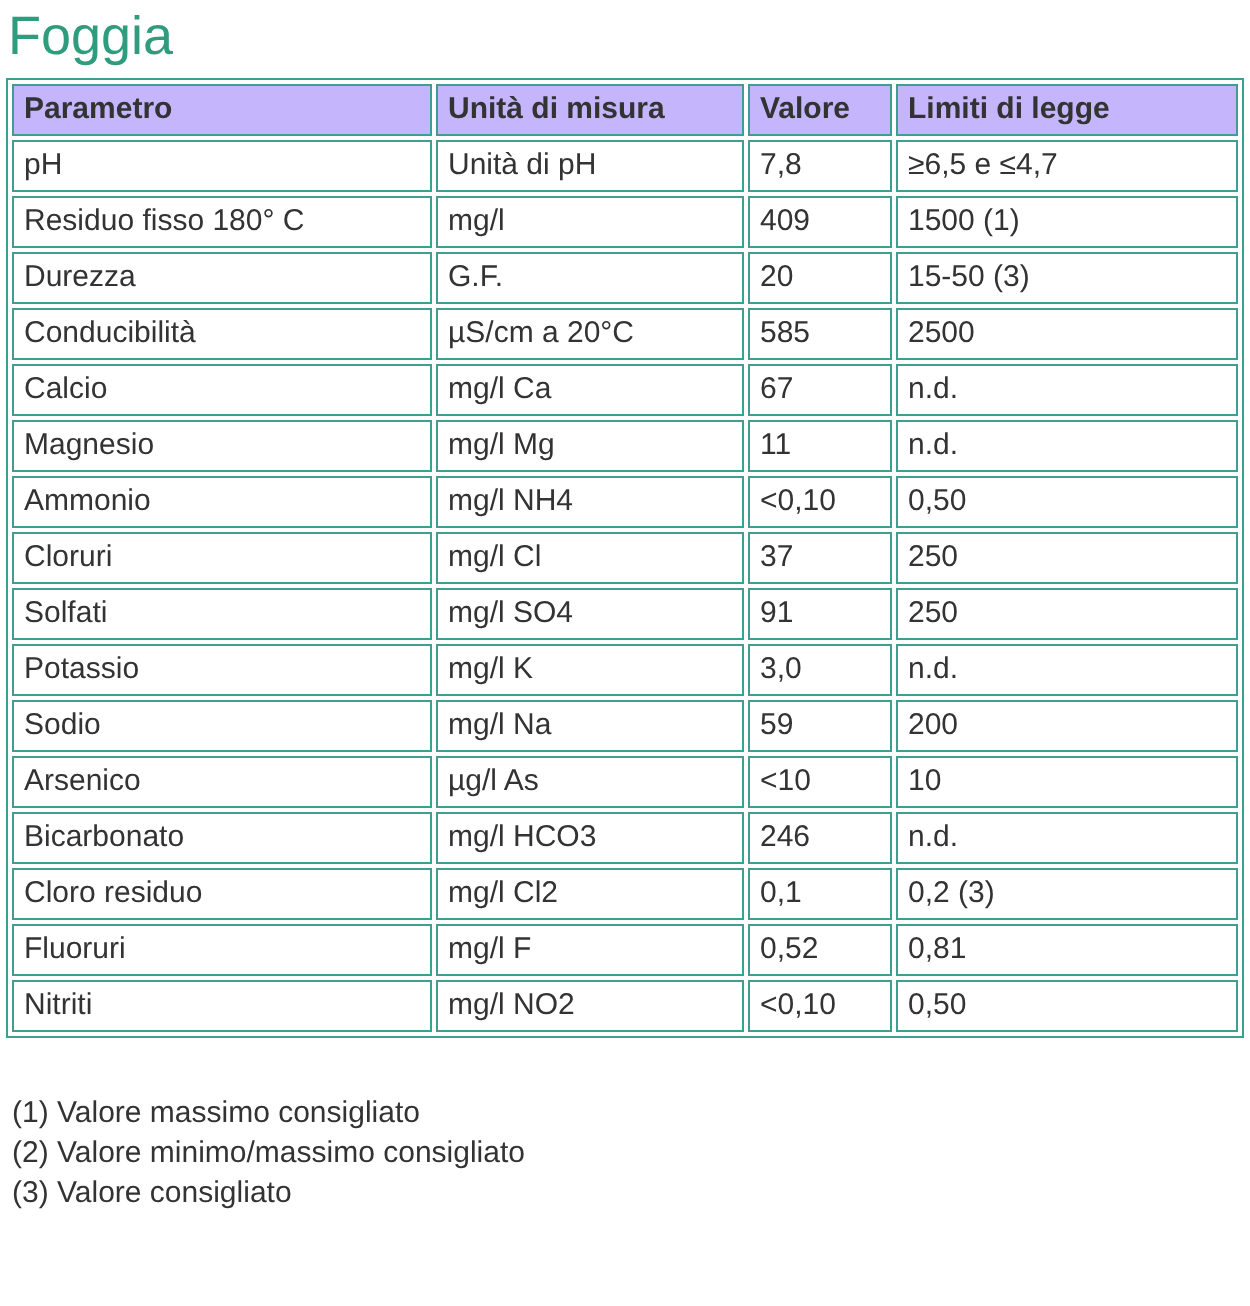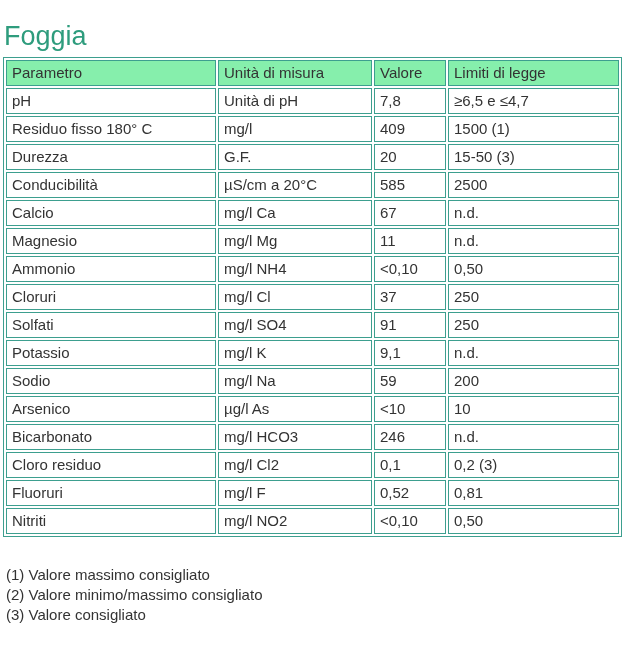--- a/index.html
+++ b/index.html
@@ -6,21 +6,21 @@
     margin: 0;
     padding: 0;
     background: #ffffff;
     font-family: "Liberation Sans", "DejaVu Sans", sans-serif;
     color: #333333;
   }
   .page {
     width: 625px;
     height: 653px;
     box-sizing: border-box;
-    padding: 21px 2px;
+    padding: 3px 2px;
     overflow: hidden;
     background: #ffffff;
   }
   .page-title {
     margin: 0 0 6px 2px;
     font-size: 27px;
     font-weight: 400;
     color: #2e9c7d;
     line-height: 30px;
   }
@@ -40,21 +40,22 @@
     font-weight: 400;
     line-height: 19px;
     padding: 2px 3px 3px 5px;
     text-align: left;
     vertical-align: middle;
     white-space: nowrap;
     overflow: hidden;
     color: #333333;
   }
   table.data-table th {
-    background: #86efac;
+    background: #c4b5fd;
+    font-weight: bold;
   }
   .footnotes {
     margin: 28px 0 0 4px;
     font-size: 15px;
     line-height: 20px;
     color: #333333;
   }
 </style>
 </head>
 <body>
@@ -129,21 +130,21 @@
     </tr>
         <tr>
       <td>Solfati</td>
       <td>mg/l SO4</td>
       <td>91</td>
       <td>250</td>
     </tr>
         <tr>
       <td>Potassio</td>
       <td>mg/l K</td>
-      <td>9,1</td>
+      <td>3,0</td>
       <td>n.d.</td>
     </tr>
         <tr>
       <td>Sodio</td>
       <td>mg/l Na</td>
       <td>59</td>
       <td>200</td>
     </tr>
         <tr>
       <td>Arsenico</td>

